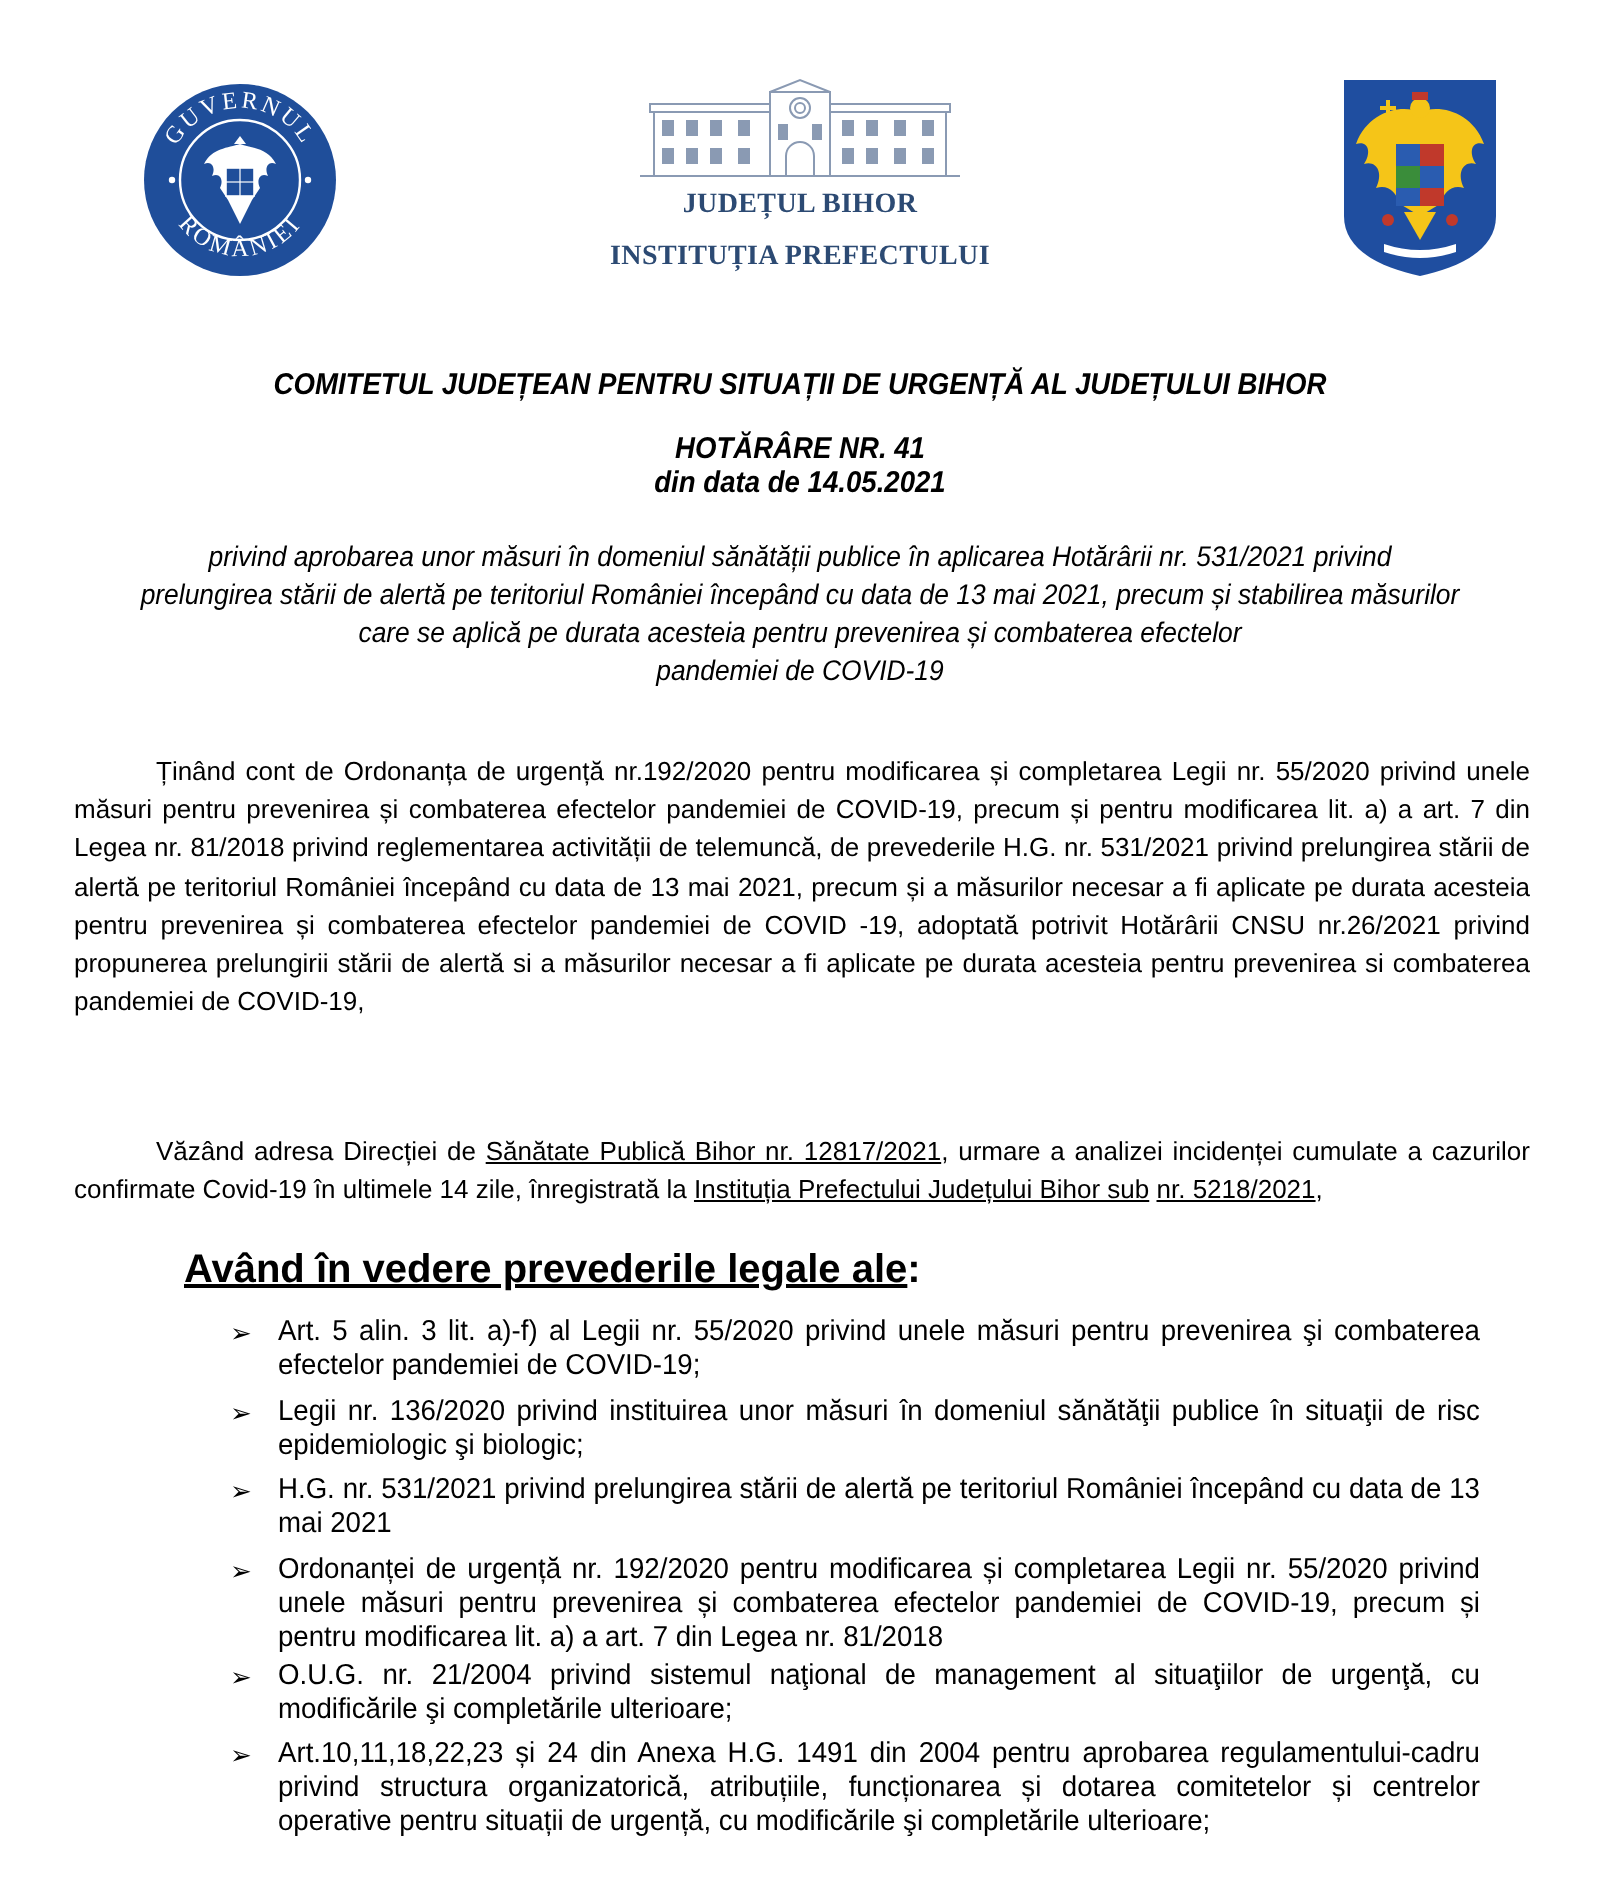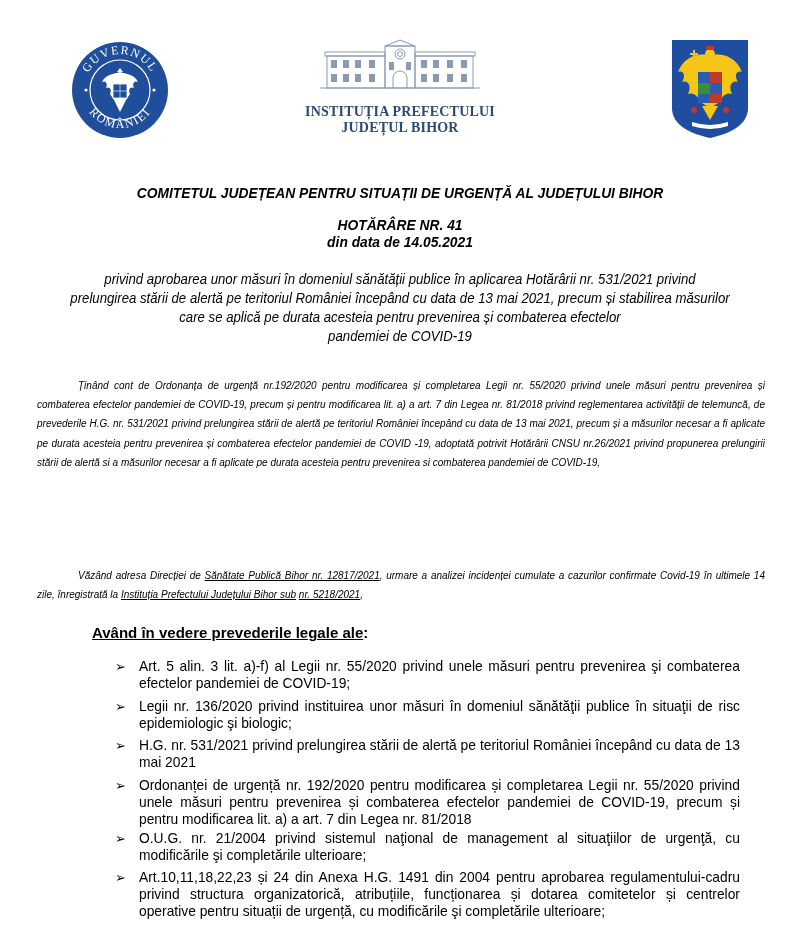--- a/index.html
+++ b/index.html
@@ -7,27 +7,27 @@
   .header { position: absolute; top: 0; left: 0; width: 800px; height: 160px; }
   .logo-gov { position: absolute; left: 70px; top: 40px; width: 100px; height: 100px; }
   .logo-pref { position: absolute; left: 300px; top: 38px; width: 200px; height: 100px; text-align: center; }
   .logo-pref .inst-name { font-family: "Liberation Serif", serif; font-weight: bold; color: #2c4a73; font-size: 14px; line-height: 16px; letter-spacing: 0.2px; }
   .logo-coat { position: absolute; left: 670px; top: 38px; width: 80px; height: 102px; }
 
   .title-main { position: absolute; top: 184px; left: 0; width: 800px; text-align: center; font-weight: bold; font-style: italic; font-size: 15px; transform: scaleX(0.92); }
   .title-dec { position: absolute; top: 216px; left: 0; width: 800px; text-align: center; font-weight: bold; font-style: italic; font-size: 15px; line-height: 17px; transform: scaleX(0.92); }
   .subtitle { position: absolute; top: 270px; left: 20px; width: 760px; text-align: center; font-style: italic; font-size: 14.2px; line-height: 19px; transform: scaleX(0.93); }
 
-  .para { position: absolute; left: 37px; width: 728px; font-style: italic; font-size: 10px; line-height: 19.2px; text-align: justify; transform-origin: left top; }
+  .para { position: absolute; left: 37px; width: 728px; font-size: 13px; line-height: 19.2px; text-align: justify; transform-origin: left top; }
   .para .indent { display: inline-block; width: 41px; }
   .para1 { top: 376px; }
   .para2 { top: 566px; }
   .u { text-decoration: underline; }
 
-  .avand { position: absolute; top: 624px; left: 92px; font-weight: bold; font-size: 15px; }
+  .avand { position: absolute; top: 624px; left: 92px; font-weight: bold; font-size: 20px; }
   .avand .u { text-decoration: underline; }
 
   .bullets { position: absolute; top: 658px; left: 0; width: 800px; }
   .bullet { position: absolute; left: 0; width: 800px; }
   .bullet .arrow { position: absolute; left: 115px; top: 0; font-size: 13px; line-height: 17px; }
   .bullet .btext { position: absolute; left: 139px; width: 626px; font-size: 14.4px; line-height: 17px; text-align: justify; transform: scaleX(0.96); transform-origin: left top; }
 </style>
 </head>
 <body>
 
@@ -86,22 +86,22 @@
         <rect x="106" y="22" width="6" height="8"></rect>
           <rect x="118" y="22" width="6" height="8"></rect>
           <rect x="132" y="22" width="6" height="8"></rect>
           <rect x="146" y="22" width="6" height="8"></rect>
         <rect x="106" y="36" width="6" height="8"></rect>
           <rect x="118" y="36" width="6" height="8"></rect>
           <rect x="132" y="36" width="6" height="8"></rect>
           <rect x="146" y="36" width="6" height="8"></rect>
       </g>
     </svg>
+    <div class="inst-name">JUDEȚUL BIHOR</div>
     <div class="inst-name" style="margin-top:10px;">INSTITUȚIA PREFECTULUI</div>
-    <div class="inst-name">JUDEȚUL BIHOR</div>
   </div>
 
   <div class="logo-coat">
     <svg width="80" height="102" viewBox="0 0 80 102">
       <path d="M2 2 H78 V70 C78 88, 58 96, 40 100 C22 96, 2 88, 2 70 Z" fill="#1f4ea0"></path>
 
       <path d="M40 18 C30 14, 14 18, 8 34 C14 32, 16 38, 12 44 C18 42, 22 48, 18 56 C24 54, 28 58, 30 64 L40 70 Z" fill="#f5c518"></path>
       <path d="M40 18 C50 14, 66 18, 72 34 C66 32, 64 38, 68 44 C62 42, 58 48, 62 56 C56 54, 52 58, 50 64 L40 70 Z" fill="#f5c518"></path>
       <circle cx="40" cy="16" r="5" fill="#f5c518"></circle>
       <rect x="36" y="8" width="8" height="4" fill="#c0392b"></rect>

